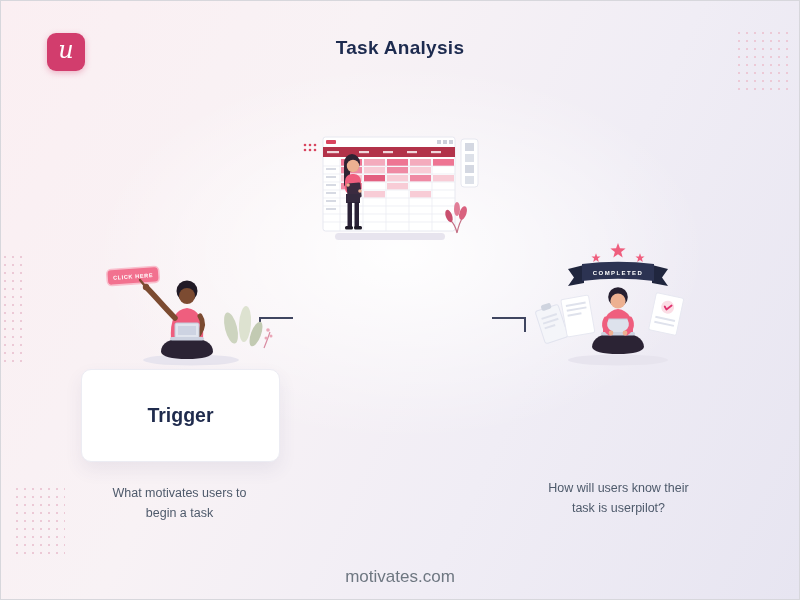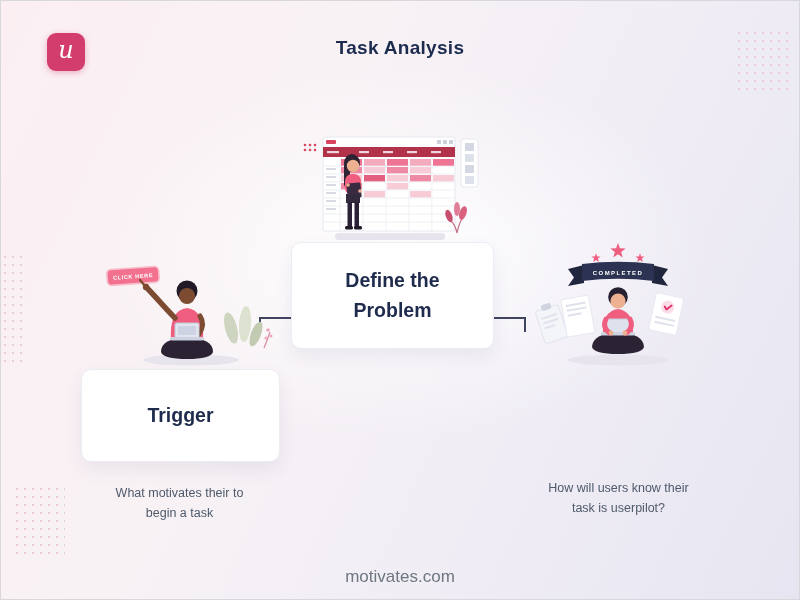--- a/index.html
+++ b/index.html
@@ -237,24 +237,21 @@
       <path d="M80,80 C77,86 79,91 84,94" stroke="#ef5e7e" stroke-width="5" fill="none" stroke-linecap="round"></path>
       <path d="M104,80 C107,86 105,91 100,94" stroke="#ef5e7e" stroke-width="5" fill="none" stroke-linecap="round"></path>
       <circle cx="85" cy="94" r="2.4" fill="#edb191"></circle>
         <circle cx="99" cy="94" r="2.4" fill="#edb191"></circle>
     </g>
   </svg>
 
   <div class="connector connector-left"></div>
   <div class="connector connector-right"></div>
 
-  <div class="card card-define">
-    <span class="card-label">Define the Problem</span>
-  </div>
   <div class="card card-trigger">
     <span class="card-label">Trigger</span>
   </div>
 
-  <p class="caption caption-left">What motivates their to begin a task</p>
+  <p class="caption caption-left">What motivates users to begin a task</p>
   <p class="caption caption-right">How will users know their task is userpilot?</p>
 
   <div class="footer">motivates.com</div>
 </div>
 
 </body></html>

